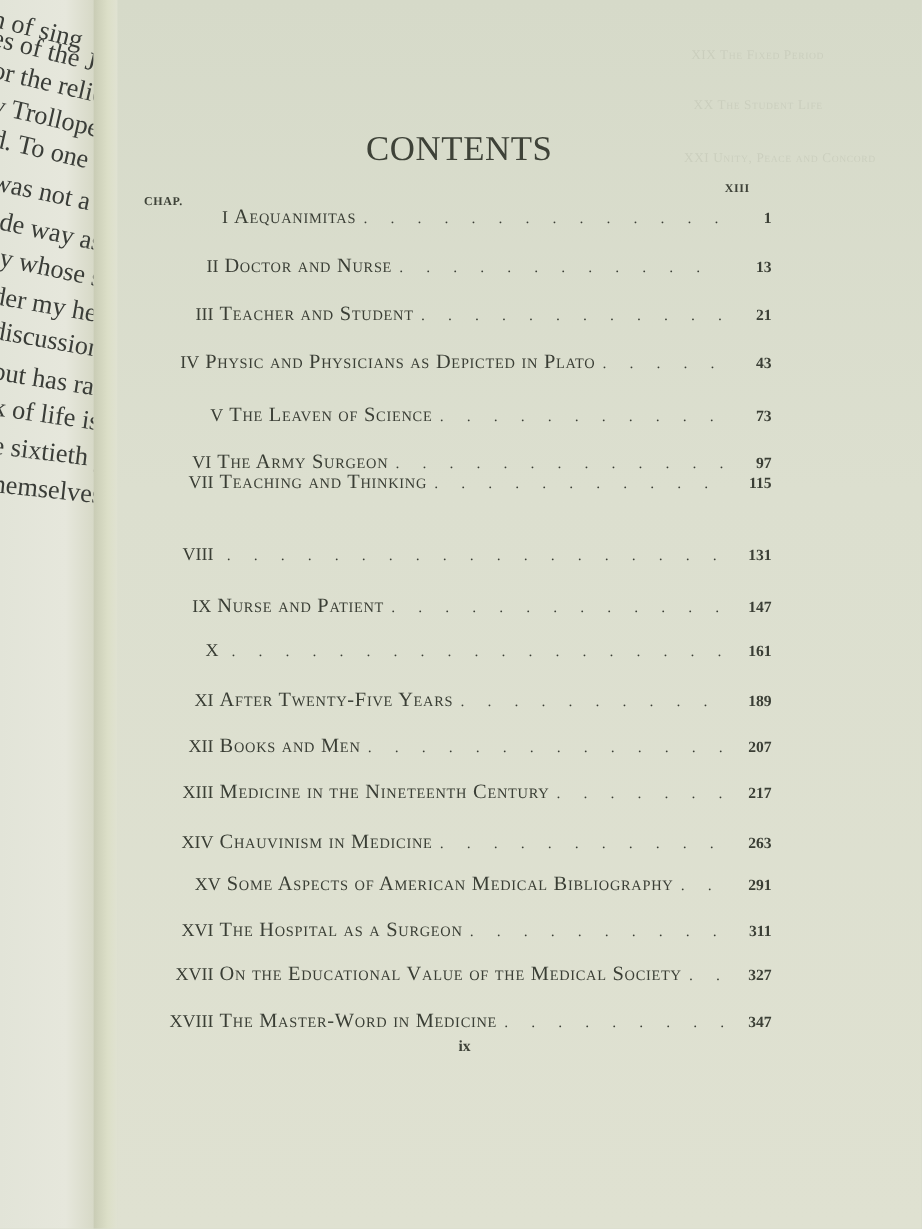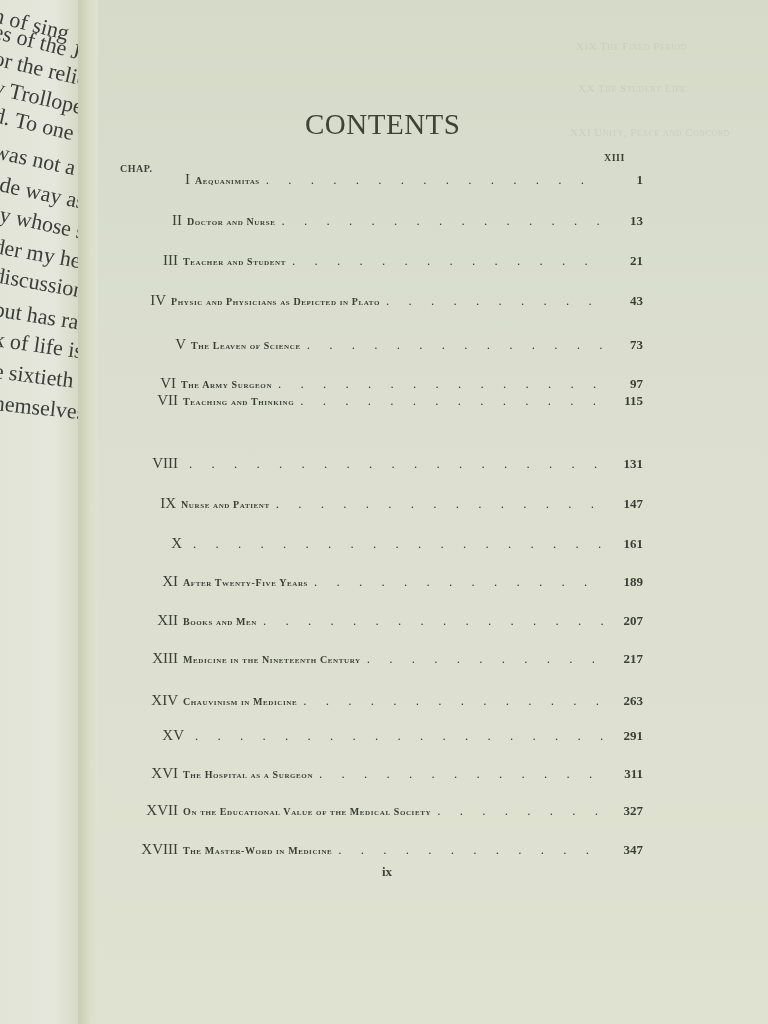--- a/index.html
+++ b/index.html
@@ -32,21 +32,21 @@
   .title {
     position:absolute; left:207px; top:108px; font-size:29px;
     color:#3e4238; letter-spacing:0.5px;
   }
   .hdr { position:absolute; font-size:10px; font-weight:bold; color:#3e4238; letter-spacing:0.5px; }
   .row {
     position:absolute; left:0; width:545px; height:20px;
     display:flex; align-items:baseline; color:#3a3e35;
   }
   .row .num { text-align:right; font-size:15px; flex:0 0 auto; padding-right:5px; }
-  .row .ttl { font-size:10px; font-variant:small-caps; font-weight:bold; letter-spacing:0.6px; white-space:nowrap; flex:0 0 auto; }
+  .row .ttl { font-size:17px; font-variant:small-caps; font-weight:normal; letter-spacing:0.6px; white-space:nowrap; flex:0 0 auto; }
   .row .dots { flex:1 1 auto; overflow:hidden; white-space:nowrap; font-size:13px; letter-spacing:8px; color:#3a3e35; padding-left:6px; }
   .row .pg { flex:0 0 40px; text-align:right; font-size:13px; font-weight:bold; }
   .folio { position:absolute; left:284px; top:864px; font-size:13px; font-weight:bold; color:#3e4238; }
 </style>
 </head>
 <body>
 
 <div class="left-page">
   <div class="line" style="top:2px;transform:rotate(14deg)">n of sing</div>
   <div class="line" style="top:18px;transform:rotate(14deg)">es of the Jo</div>
@@ -152,20 +152,21 @@
     <span class="pg">217</span>
   </div>
   <div class="row" style="top:692px">
     <span class="num" style="width:80px">XIV</span>
     <span class="ttl">Chauvinism in Medicine</span>
     <span class="dots">. . . . . . . . . . . . . . . . . . . . . . . . . . . . .</span>
     <span class="pg">263</span>
   </div>
   <div class="row" style="top:727px">
     <span class="num" style="width:86px">XV</span>
+    <span class="ttl">Some Aspects of American Medical Bibliography</span>
     <span class="dots">. . . . . . . . . . . . . . . . . . . . . . . . . . . . .</span>
     <span class="pg">291</span>
   </div>
   <div class="row" style="top:765px">
     <span class="num" style="width:80px">XVI</span>
     <span class="ttl">The Hospital as a Surgeon</span>
     <span class="dots">. . . . . . . . . . . . . . . . . . . . . . . . . . . . .</span>
     <span class="pg">311</span>
   </div>
   <div class="row" style="top:802px">

